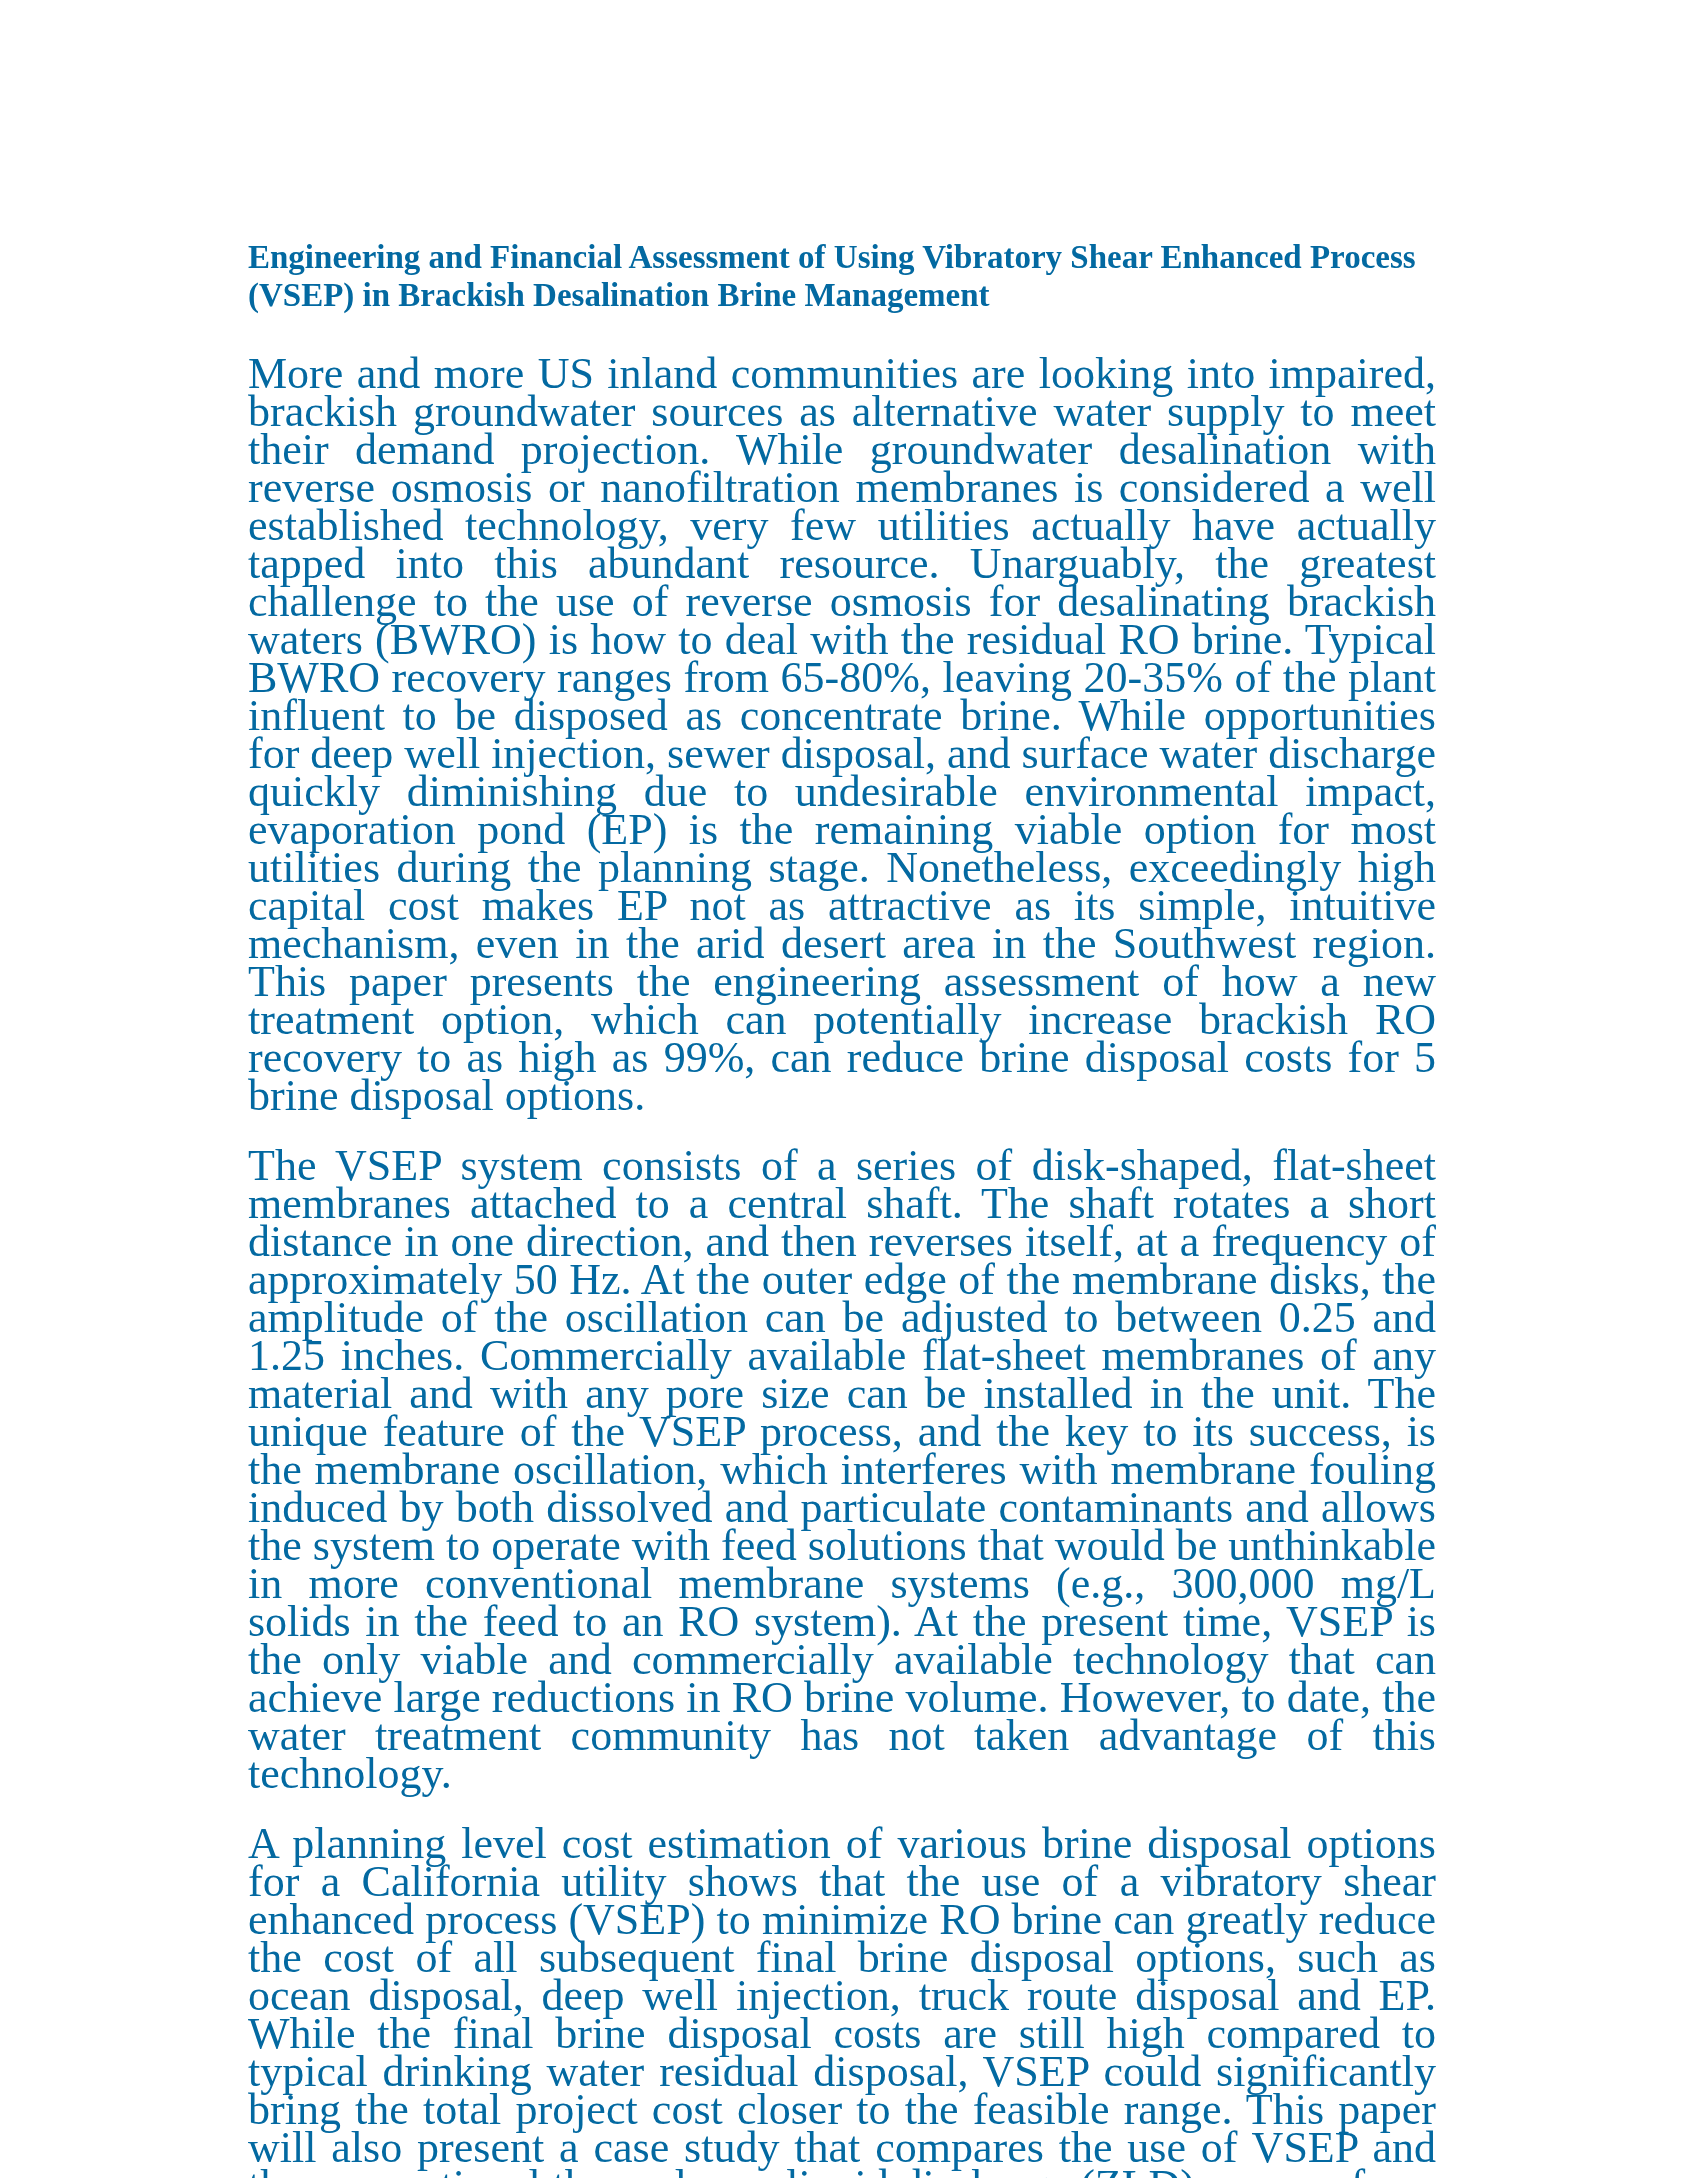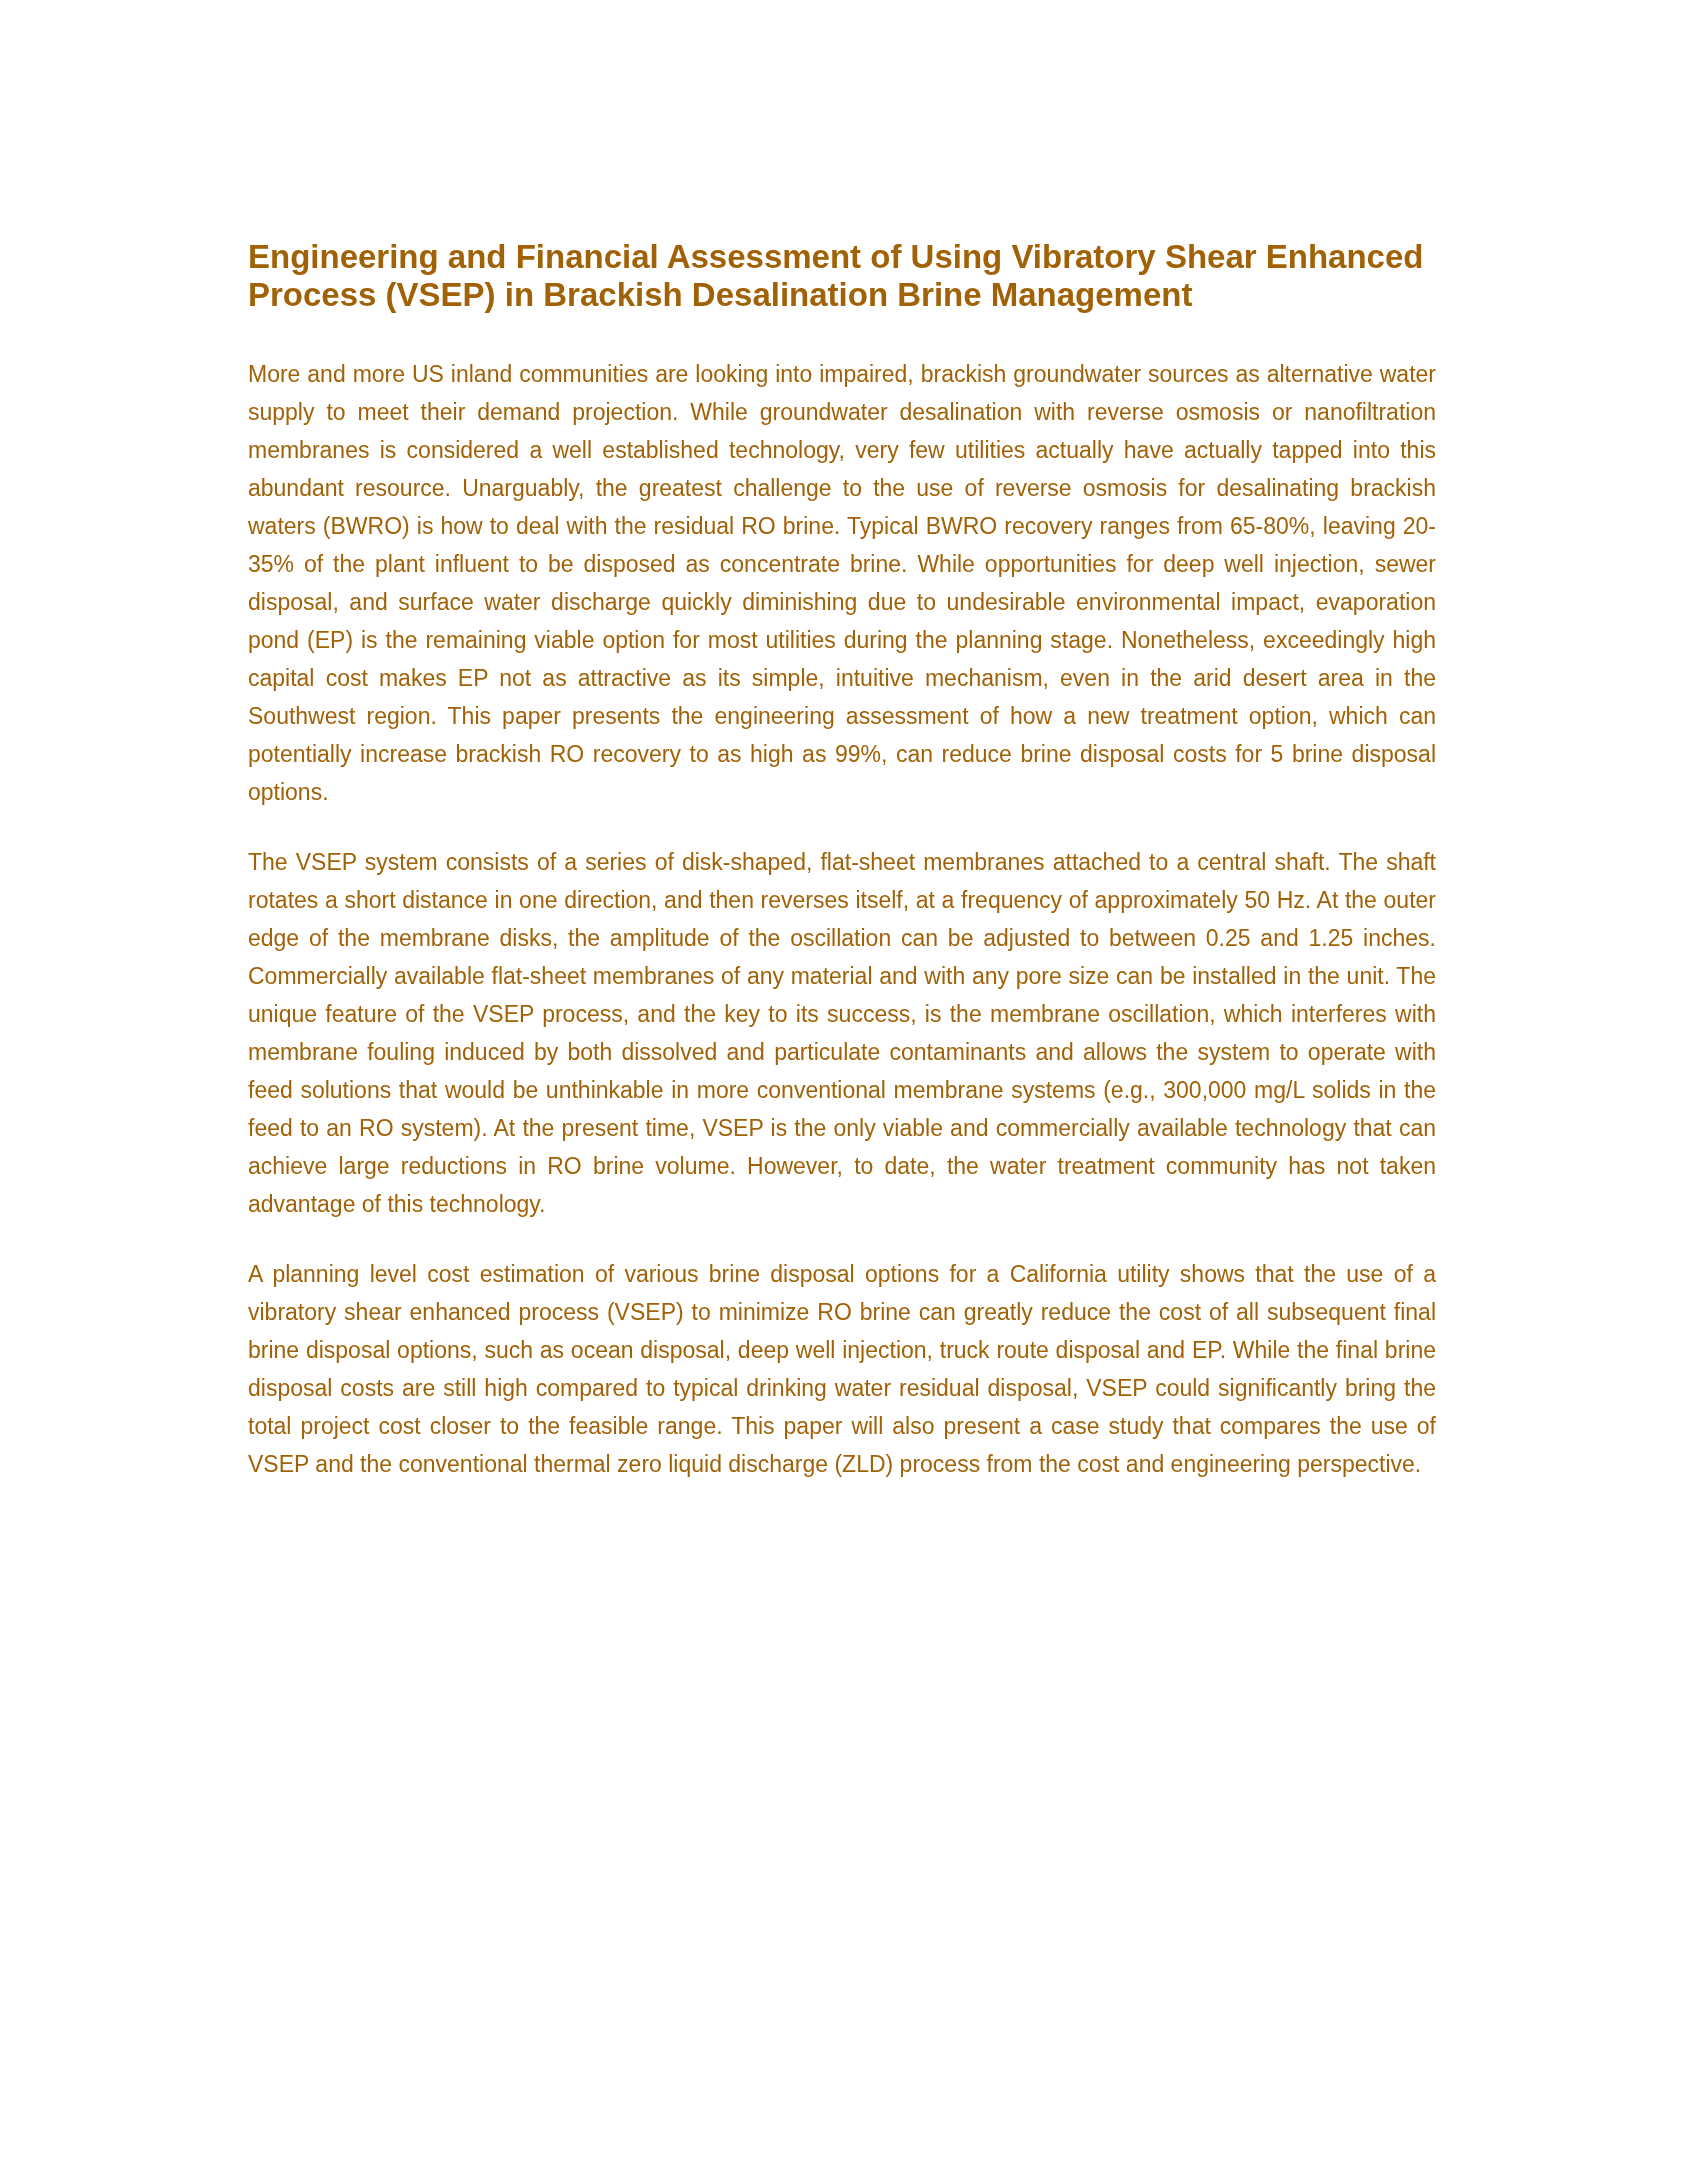--- a/index.html
+++ b/index.html
@@ -5,40 +5,40 @@
   html, body {
     margin: 0;
     padding: 0;
     background: #ffffff;
   }
   .page {
     position: relative;
     width: 1459px;
     height: 2178px;
     background: #ffffff;
-    color: #a16207;
-    font-family: Liberation Sans, sans-serif;
+    color: #0369a1;
+    font-family: Liberation Serif, serif;
     overflow: hidden;
   }
   .content {
     position: absolute;
     left: 248px;
     top: 238px;
     width: 1188px;
   }
   .paper-title {
     font-size: 33px;
     line-height: 38px;
     font-weight: bold;
     margin: 0 0 41px 0;
     width: 1223px; 
     text-align: left;
   }
   .abstract-paragraph {
-    font-size: 23px;
+    font-size: 44px;
     line-height: 38px;
     margin: 0 0 32px 0;
     text-align: justify;
   }
 </style>
 </head>
 <body>
 
 <div class="page">
   <div class="content">

